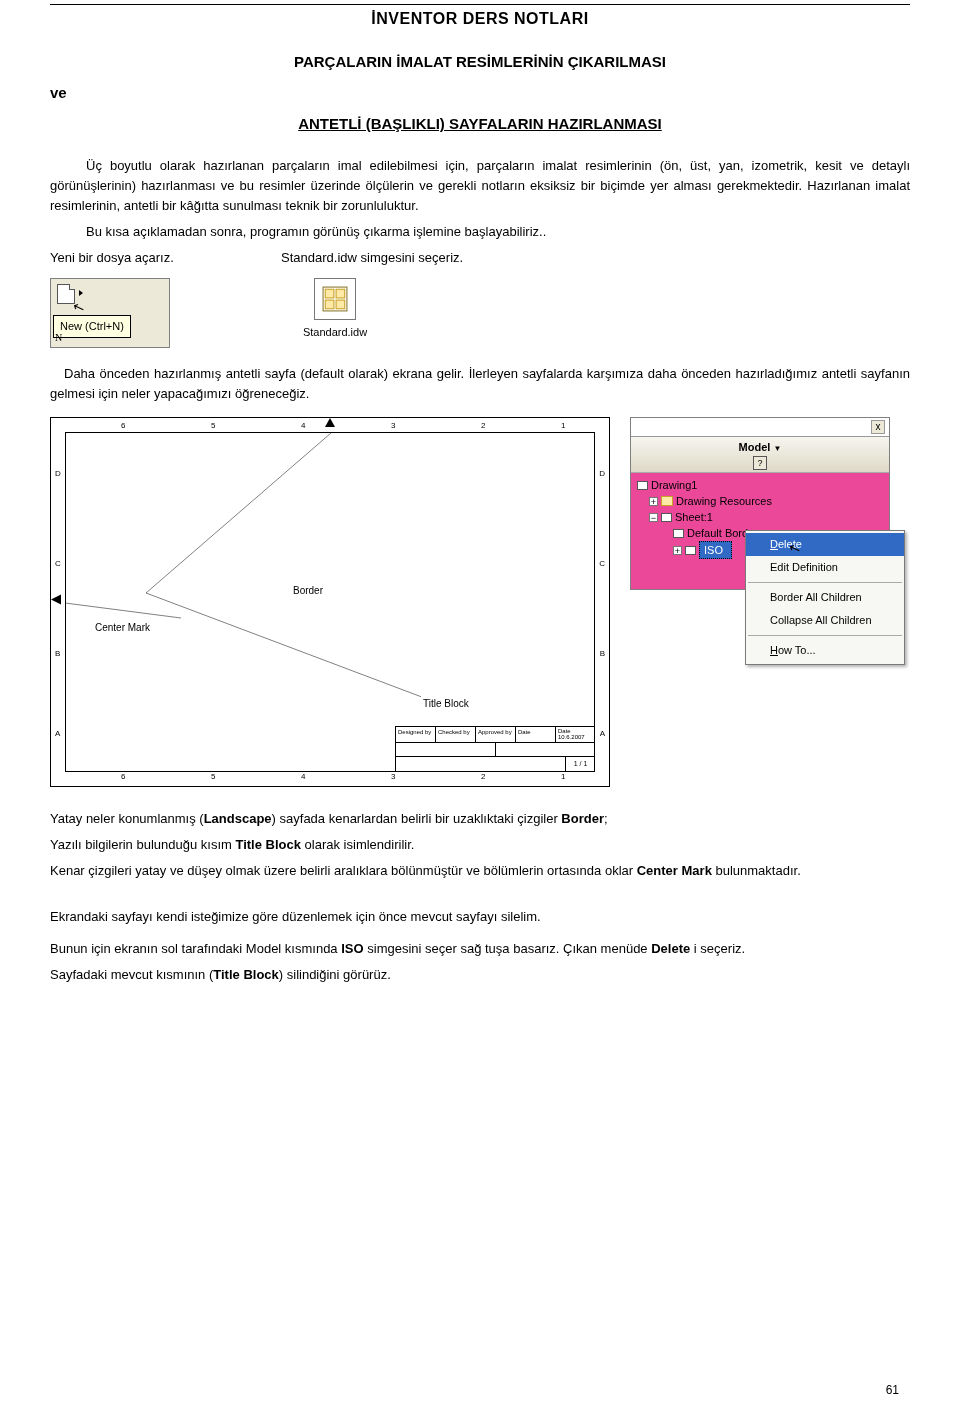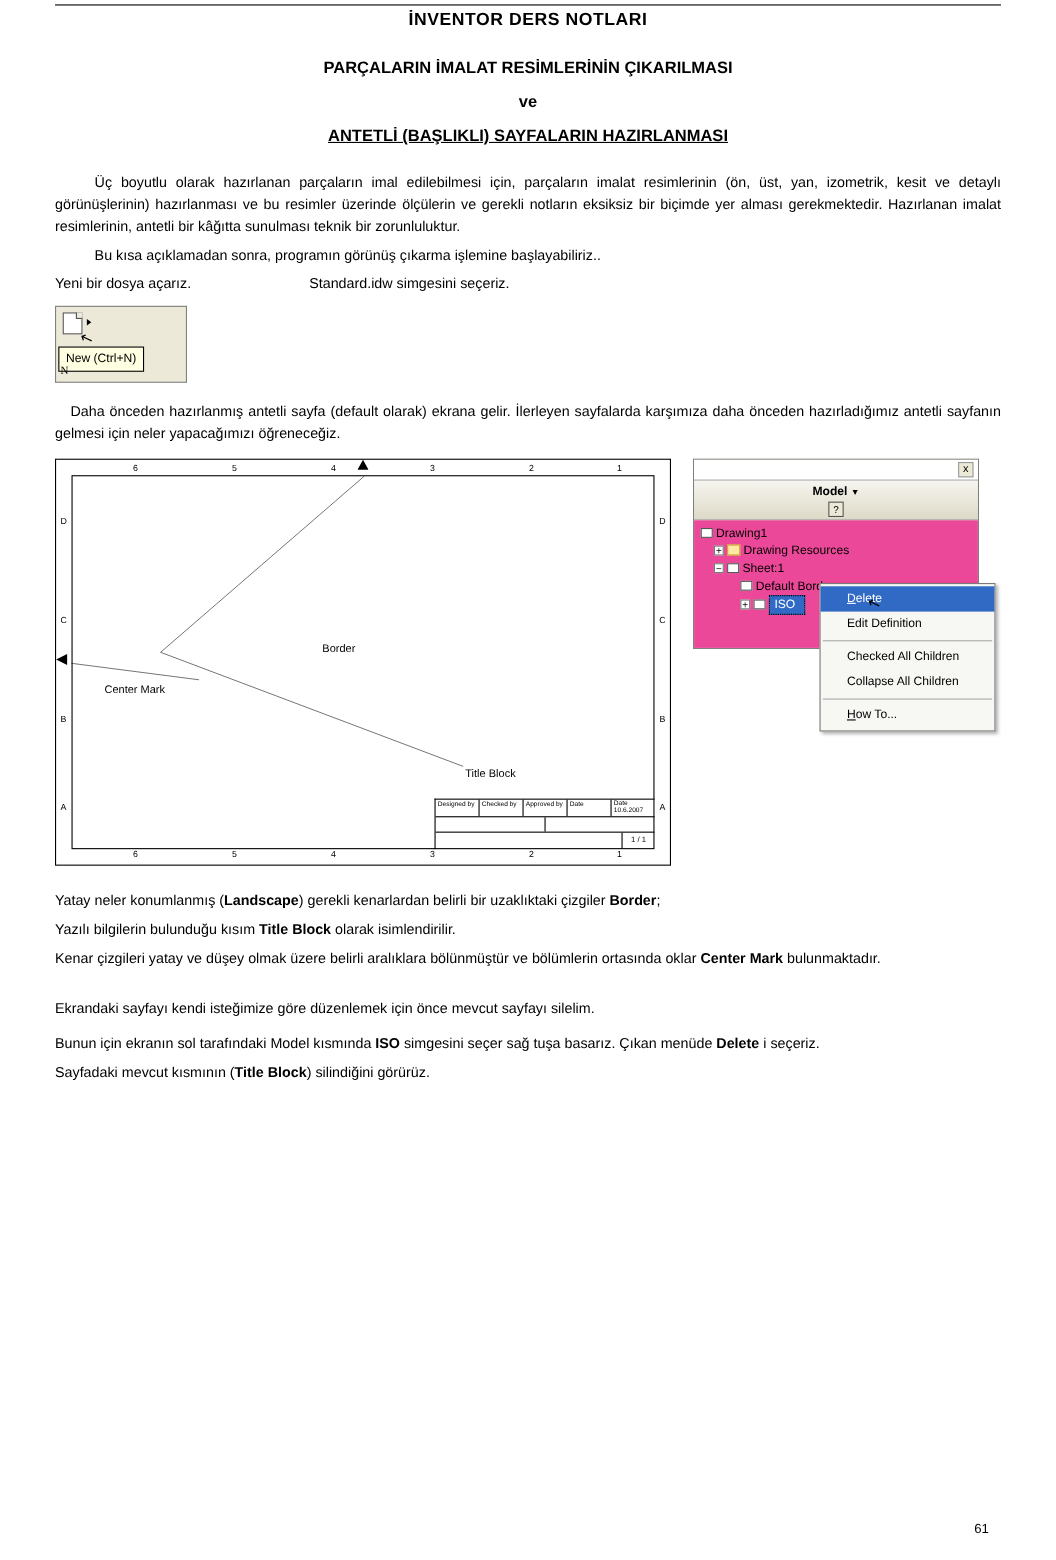--- a/index.html
+++ b/index.html
@@ -18,21 +18,21 @@
     text-align: center;
     font-size: 16px;
     font-weight: bold;
     letter-spacing: 0.5px;
     border-top: 1px solid #000;
     padding-top: 2px;
     margin: 4px 0 18px 0;
     font-family: Arial, sans-serif;
   }
   .title1 { text-align: center; font-weight: bold; font-size: 15px; margin-bottom: 8px; }
-  .title2 { text-align: center; font-weight: bold; font-size: 15px; margin-bottom: 8px; }
+  .title2 { font-weight: bold; font-size: 15px; margin-bottom: 8px; }
   .title3 { text-align: center; font-weight: bold; font-size: 15px; margin-bottom: 20px; text-decoration: underline; }
   .para { text-align: justify; margin-bottom: 6px; text-indent: 36px; }
   .line { margin-bottom: 6px; }
   .no-indent { text-indent: 0; }
   .figs-row { display: flex; gap: 120px; align-items: flex-start; margin: 10px 0 16px 0; }
   .new-file-ui {
     width: 120px; height: 70px; background: #ece9d8; border: 1px solid #808080; position: relative;
     font-family: Tahoma, sans-serif; font-size: 11px;
   }
   .docicon { width: 18px; height: 20px; background: #fff; border: 1px solid #555; position: absolute; top: 5px; left: 6px; }
@@ -118,20 +118,32 @@
 
 <div class="figs-row">
   <div class="new-file-ui">
     <div class="docicon"></div>
     <div class="tri"></div>
     <div class="cursor1">↖</div>
     <div class="tooltip">New (Ctrl+N)</div>
     <div style="position:absolute; left:4px; bottom:2px; font-size:10px; font-family:Tahoma;">N</div>
   </div>
 
+  <div class="std-idw">
+    <div class="std-icon">
+      <svg viewBox="0 0 24 24">
+          <rect x="1" y="1" width="22" height="22" fill="#fff" stroke="#8a7a32"></rect>
+          <rect x="3" y="3" width="8" height="8" fill="#ffe9a6" stroke="#c9a227"></rect>
+          <rect x="13" y="3" width="8" height="8" fill="#ffe9a6" stroke="#c9a227"></rect>
+          <rect x="3" y="13" width="8" height="8" fill="#ffe9a6" stroke="#c9a227"></rect>
+          <rect x="13" y="13" width="8" height="8" fill="#ffe9a6" stroke="#c9a227"></rect>
+        </svg>
+    </div>
+    <div class="std-lbl">Standard.idw</div>
+  </div>
 </div>
 
 <p class="para no-indent" style="text-indent:14px;">Daha önceden hazırlanmış antetli sayfa  (default olarak)  ekrana gelir.  İlerleyen sayfalarda karşımıza daha önceden hazırladığımız antetli sayfanın gelmesi için neler yapacağımızı öğreneceğiz.</p>
 
 <div class="sheet-row">
 
   <div class="sheet">
     <div class="bframe"></div>
 
     <span class="rulenum" style="top:2px; left:70px;">6</span>
@@ -221,31 +233,31 @@
       </div>
       <div class="tnode" style="padding-left:38px;">
         <span class="pm">+</span><span class="sheet-ico"></span><span class="sel-iso">ISO</span>
       </div>
     </div>
 
     <div class="ctxmenu">
       <div class="mi sel"><u>D</u><span></span>elete</div>
       <div class="mi">Edit Definition</div>
       <hr>
-      <div class="mi">Checked All Children</div>
+      <div class="mi">Border All Children</div>
       <div class="mi">Collapse All Children</div>
       <hr>
       <div class="mi"><u>H</u>ow To...</div>
     </div>
     <div class="cursor2">↖</div>
   </div>
 </div>
 
 <p class="line no-indent">
-  <span>Yatay neler konumlanmış (</span><span class="bold">Landscape</span><span>) gerekli kenarlardan belirli bir uzaklıktaki çizgiler </span><span class="bold">Border</span><span>;</span>
+  <span>Yatay neler konumlanmış (</span><span class="bold">Landscape</span><span>) sayfada kenarlardan belirli bir uzaklıktaki çizgiler </span><span class="bold">Border</span><span>;</span>
 </p>
 <p class="line no-indent">
   <span>Yazılı bilgilerin bulunduğu kısım </span><span class="bold">Title Block</span><span> olarak isimlendirilir.</span>
 </p>
 <p class="line no-indent" style="text-align:justify;">
   <span>Kenar çizgileri yatay ve düşey olmak üzere belirli aralıklara bölünmüştür ve bölümlerin ortasında oklar </span><span class="bold">Center Mark</span><span> bulunmaktadır.</span>
 </p>
 
 <br>
 <p class="line no-indent">Ekrandaki sayfayı kendi isteğimize göre düzenlemek için önce mevcut sayfayı silelim.</p>

